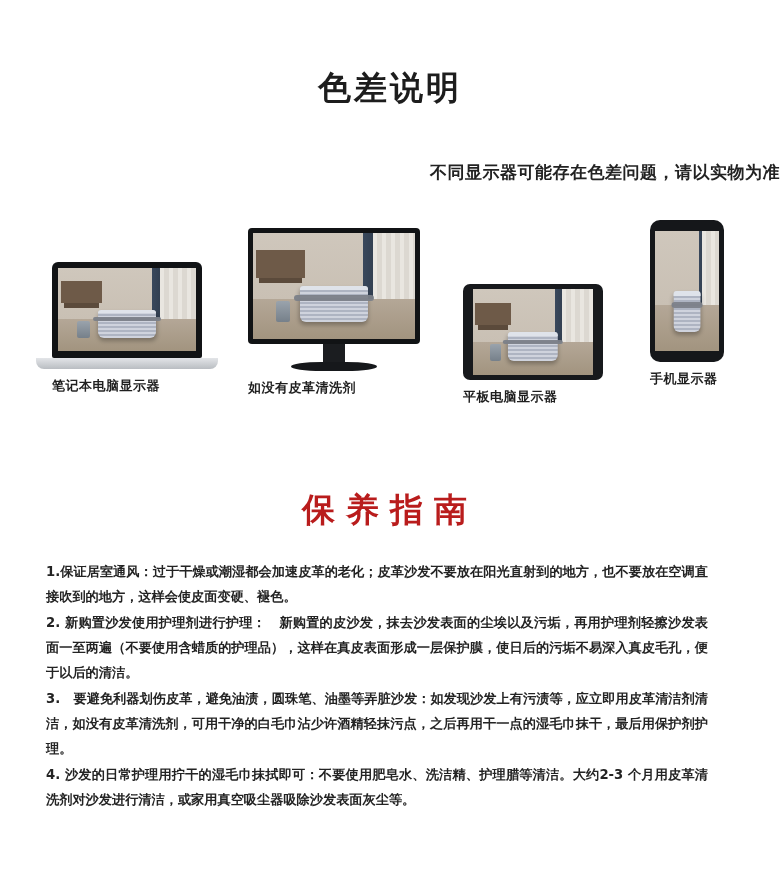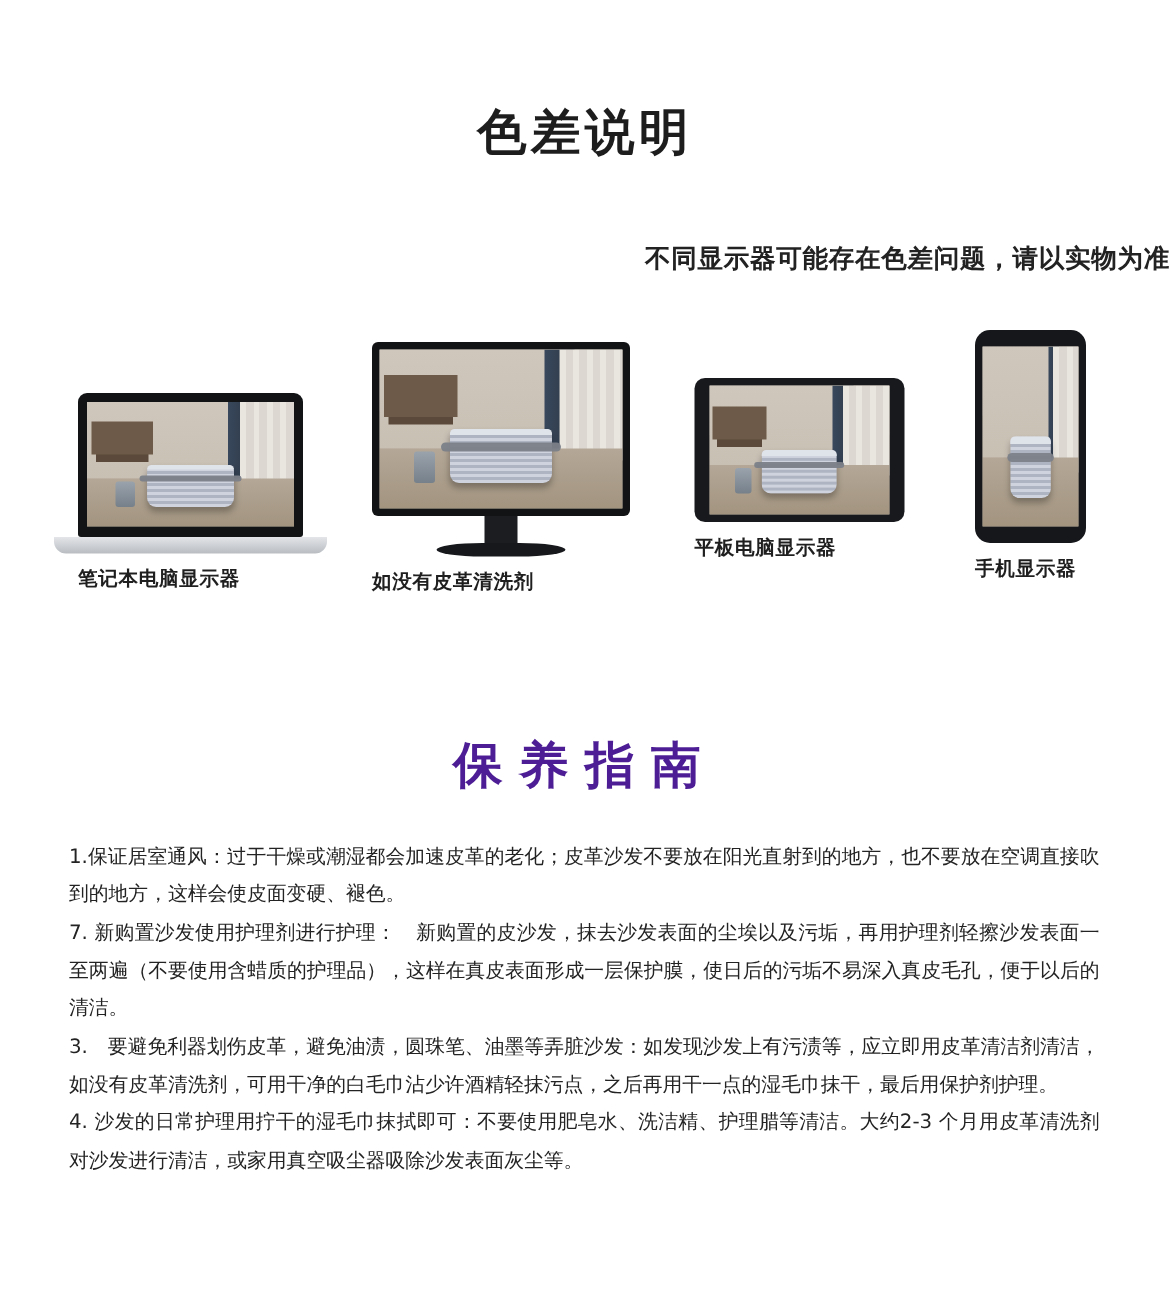--- a/index.html
+++ b/index.html
@@ -170,21 +170,21 @@
     margin: 0 auto;
   }
   .monitor-foot {
     width: 86px; height: 9px;
     background: #16181b;
     border-radius: 50%/70%;
     margin: 0 auto;
   }
 
   
-  #dev-tablet { left: 463px; top: 24px; }
+  #dev-tablet { left: 463px; top: 56px; }
   .tablet-frame {
     width: 140px; height: 96px;
     background: #17191c;
     border-radius: 7px;
     padding: 5px 10px;
     box-sizing: border-box;
   }
   .tablet-frame .screen-photo { width: 100%; height: 100%; }
 
   
@@ -197,29 +197,30 @@
     box-sizing: border-box;
   }
   .phone-frame .screen-photo { width: 100%; height: 100%; }
 
   
   .title-care {
     text-align: center;
     font-size: 33px;
     font-weight: bold;
     letter-spacing: 11px;
-    color: #4c1d95;
+    color: #b91c1c;
     margin-top: 60px;
   }
   .care-body {
-    margin: 26px 47px 0 46px;
+    margin: 26px 72px 0 46px;
     font-size: 13.2px;
     line-height: 1.92;
     color: #232323;
     text-align: justify;
+    font-weight: bold;
   }
   .care-body p { margin: 0; }
 </style>
 </head>
 <body>
 
 <div class="page">
 
   <div class="title-main">色差说明</div>
   <div class="subtitle">不同显示器可能存在色差问题，请以实物为准</div>
@@ -286,18 +287,18 @@
       </div>
       <div class="device-caption">手机显示器</div>
     </div>
 
   </div>
 
   <div class="title-care">保养指南</div>
 
   <div class="care-body">
     <p>1.保证居室通风：过于干燥或潮湿都会加速皮革的老化；皮革沙发不要放在阳光直射到的地方，也不要放在空调直接吹到的地方，这样会使皮面变硬、褪色。</p>
-    <p>7. 新购置沙发使用护理剂进行护理：　新购置的皮沙发，抹去沙发表面的尘埃以及污垢，再用护理剂轻擦沙发表面一至两遍（不要使用含蜡质的护理品），这样在真皮表面形成一层保护膜，使日后的污垢不易深入真皮毛孔，便于以后的清洁。</p>
+    <p>2. 新购置沙发使用护理剂进行护理：　新购置的皮沙发，抹去沙发表面的尘埃以及污垢，再用护理剂轻擦沙发表面一至两遍（不要使用含蜡质的护理品），这样在真皮表面形成一层保护膜，使日后的污垢不易深入真皮毛孔，便于以后的清洁。</p>
     <p>3.　要避免利器划伤皮革，避免油渍，圆珠笔、油墨等弄脏沙发：如发现沙发上有污渍等，应立即用皮革清洁剂清洁，如没有皮革清洗剂，可用干净的白毛巾沾少许酒精轻抹污点，之后再用干一点的湿毛巾抹干，最后用保护剂护理。</p>
     <p>4. 沙发的日常护理用拧干的湿毛巾抹拭即可：不要使用肥皂水、洗洁精、护理腊等清洁。大约2-3 个月用皮革清洗剂对沙发进行清洁，或家用真空吸尘器吸除沙发表面灰尘等。</p>
   </div>
 
 </div>
 
 </body></html>

